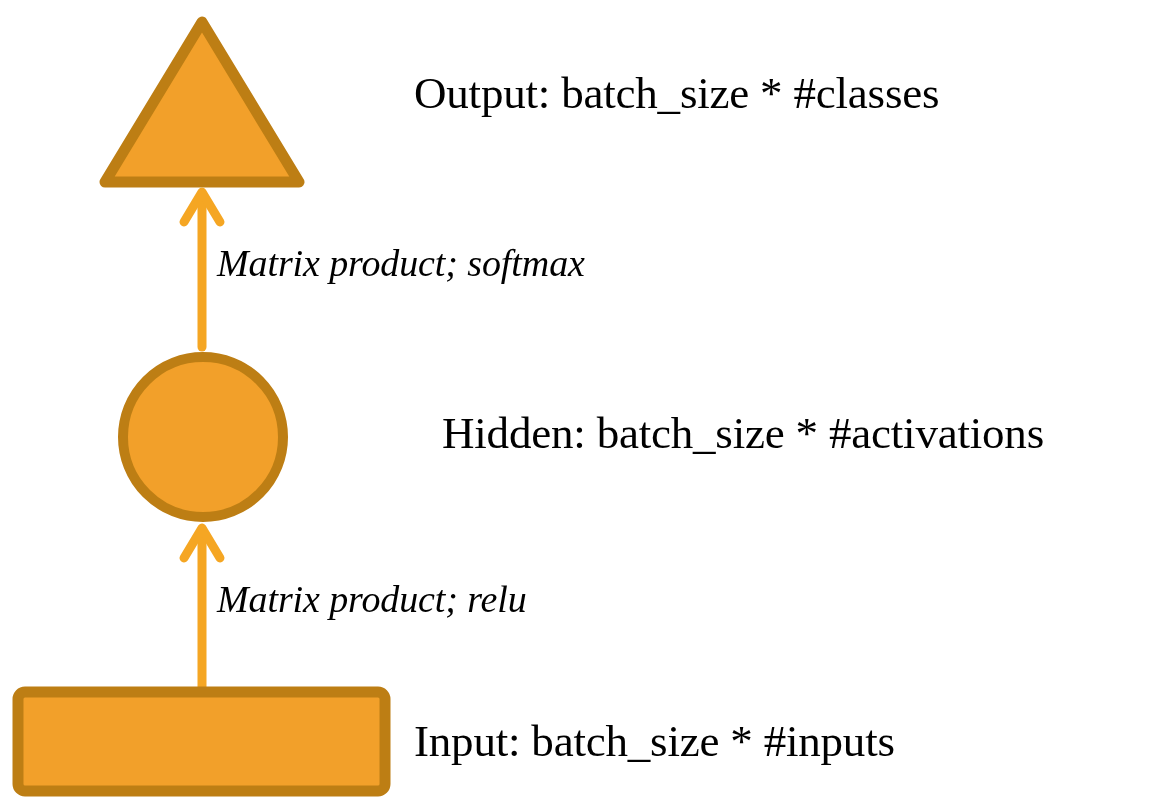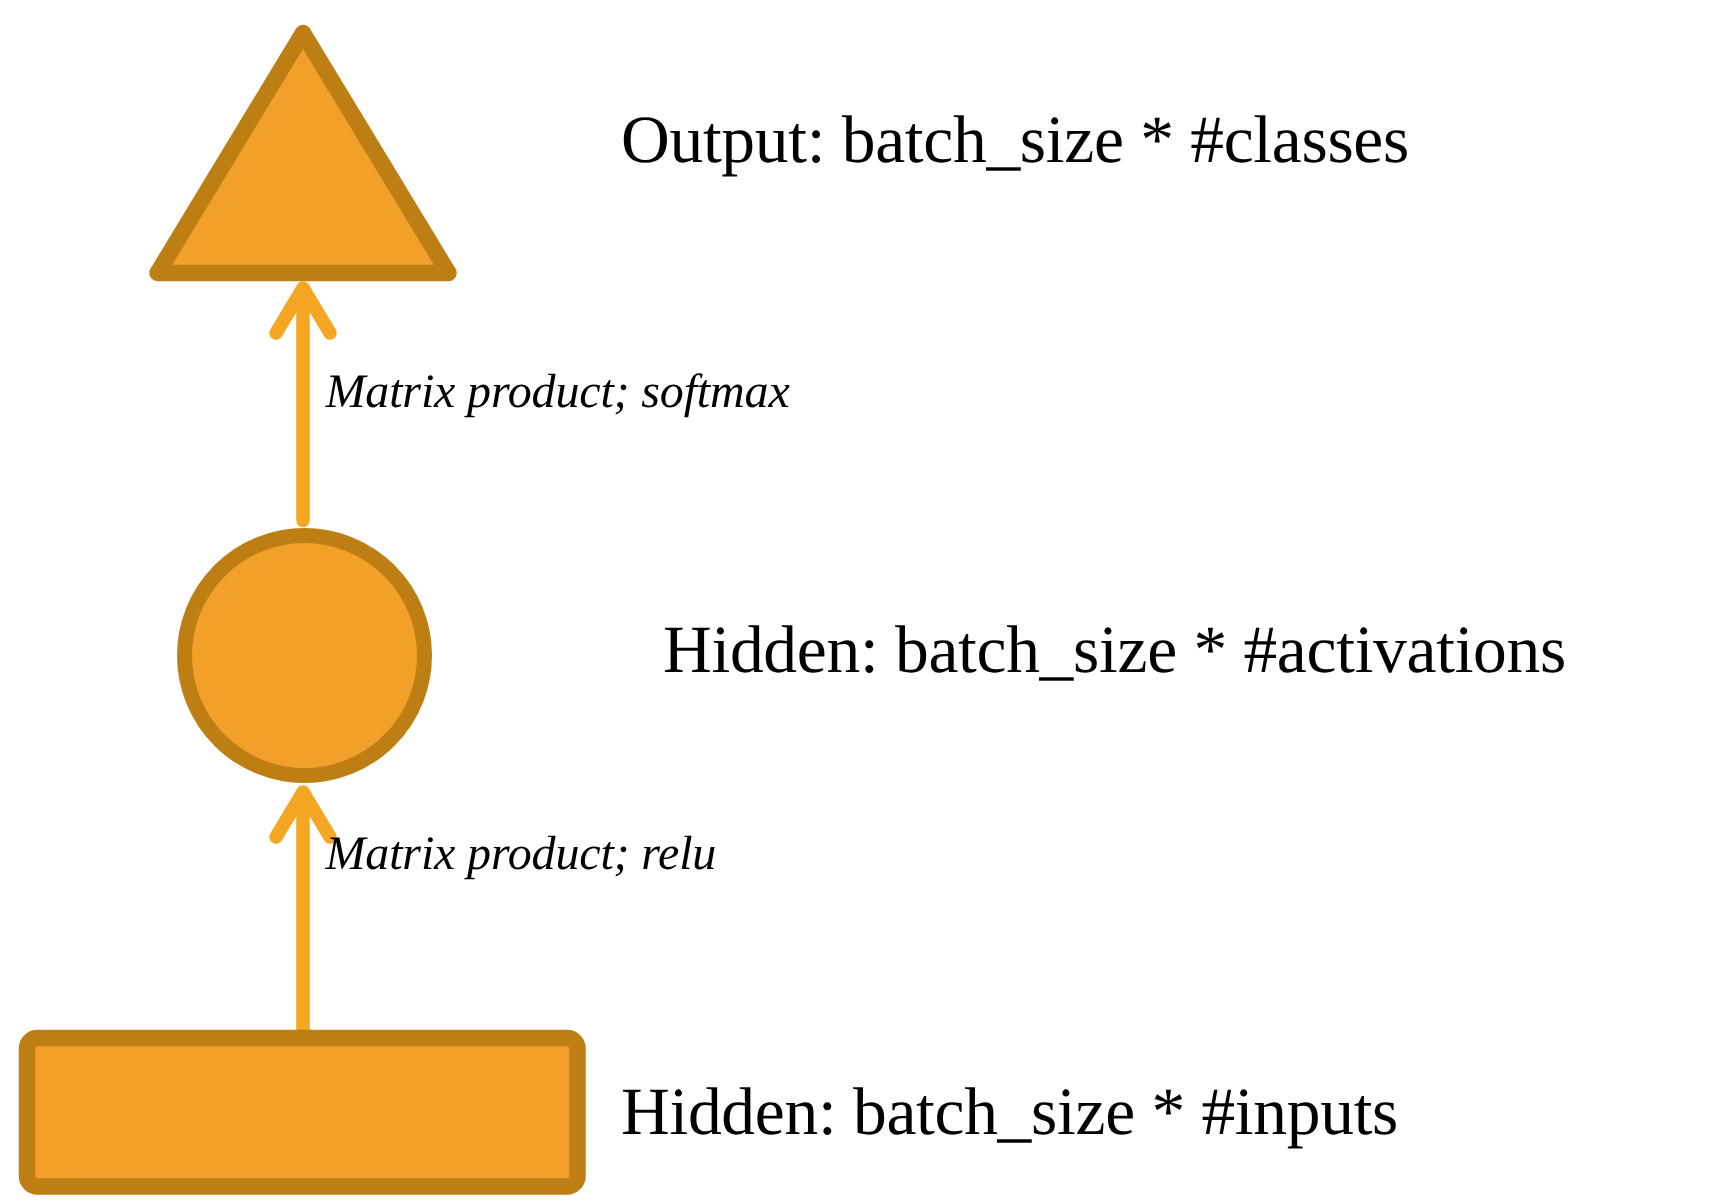--- a/index.html
+++ b/index.html
@@ -40,30 +40,30 @@
     line-height: 1.05;
     white-space: nowrap;
     letter-spacing: -0.2px;
   }
   .edge-label {
     position: absolute;
     font-family: "Liberation Serif", "DejaVu Serif", serif;
     font-style: italic;
     font-weight: 400;
     color: #000000;
-    font-size: 32px;
+    font-size: 38px;
     line-height: 1.05;
     white-space: nowrap;
     letter-spacing: -0.1px;
   }
   #label-output   { left: 414px; top: 70px;  }
   #label-hidden   { left: 414px; top: 410px; margin-left: 28px; }
   #label-input    { left: 414px; top: 718px; }
   #label-softmax  { left: 217px; top: 244px; }
-  #label-relu     { left: 217px; top: 552px; }
+  #label-relu     { left: 217px; top: 580px; }
 </style>
 </head>
 <body>
 
 <div id="diagram-root">
 
   <svg class="diagram-canvas" viewBox="0 0 1152 800" xmlns="http://www.w3.org/2000/svg">
 
     <polygon points="202,22 299,182 105,182" fill="#F2A02A" stroke="#BD7E14" stroke-width="11" stroke-linejoin="round"></polygon>
 
@@ -83,15 +83,15 @@
   </svg>
 
   <div class="layer-label" id="label-output">Output: batch_size * #classes</div>
 
   <div class="edge-label" id="label-softmax">Matrix product; softmax</div>
 
   <div class="layer-label" id="label-hidden">Hidden: batch_size * #activations</div>
 
   <div class="edge-label" id="label-relu">Matrix product; relu</div>
 
-  <div class="layer-label" id="label-input">Hidden: batch_size * #inputs</div>
+  <div class="layer-label" id="label-input">Input: batch_size * #inputs</div>
 
 </div>
 
 </body></html>

